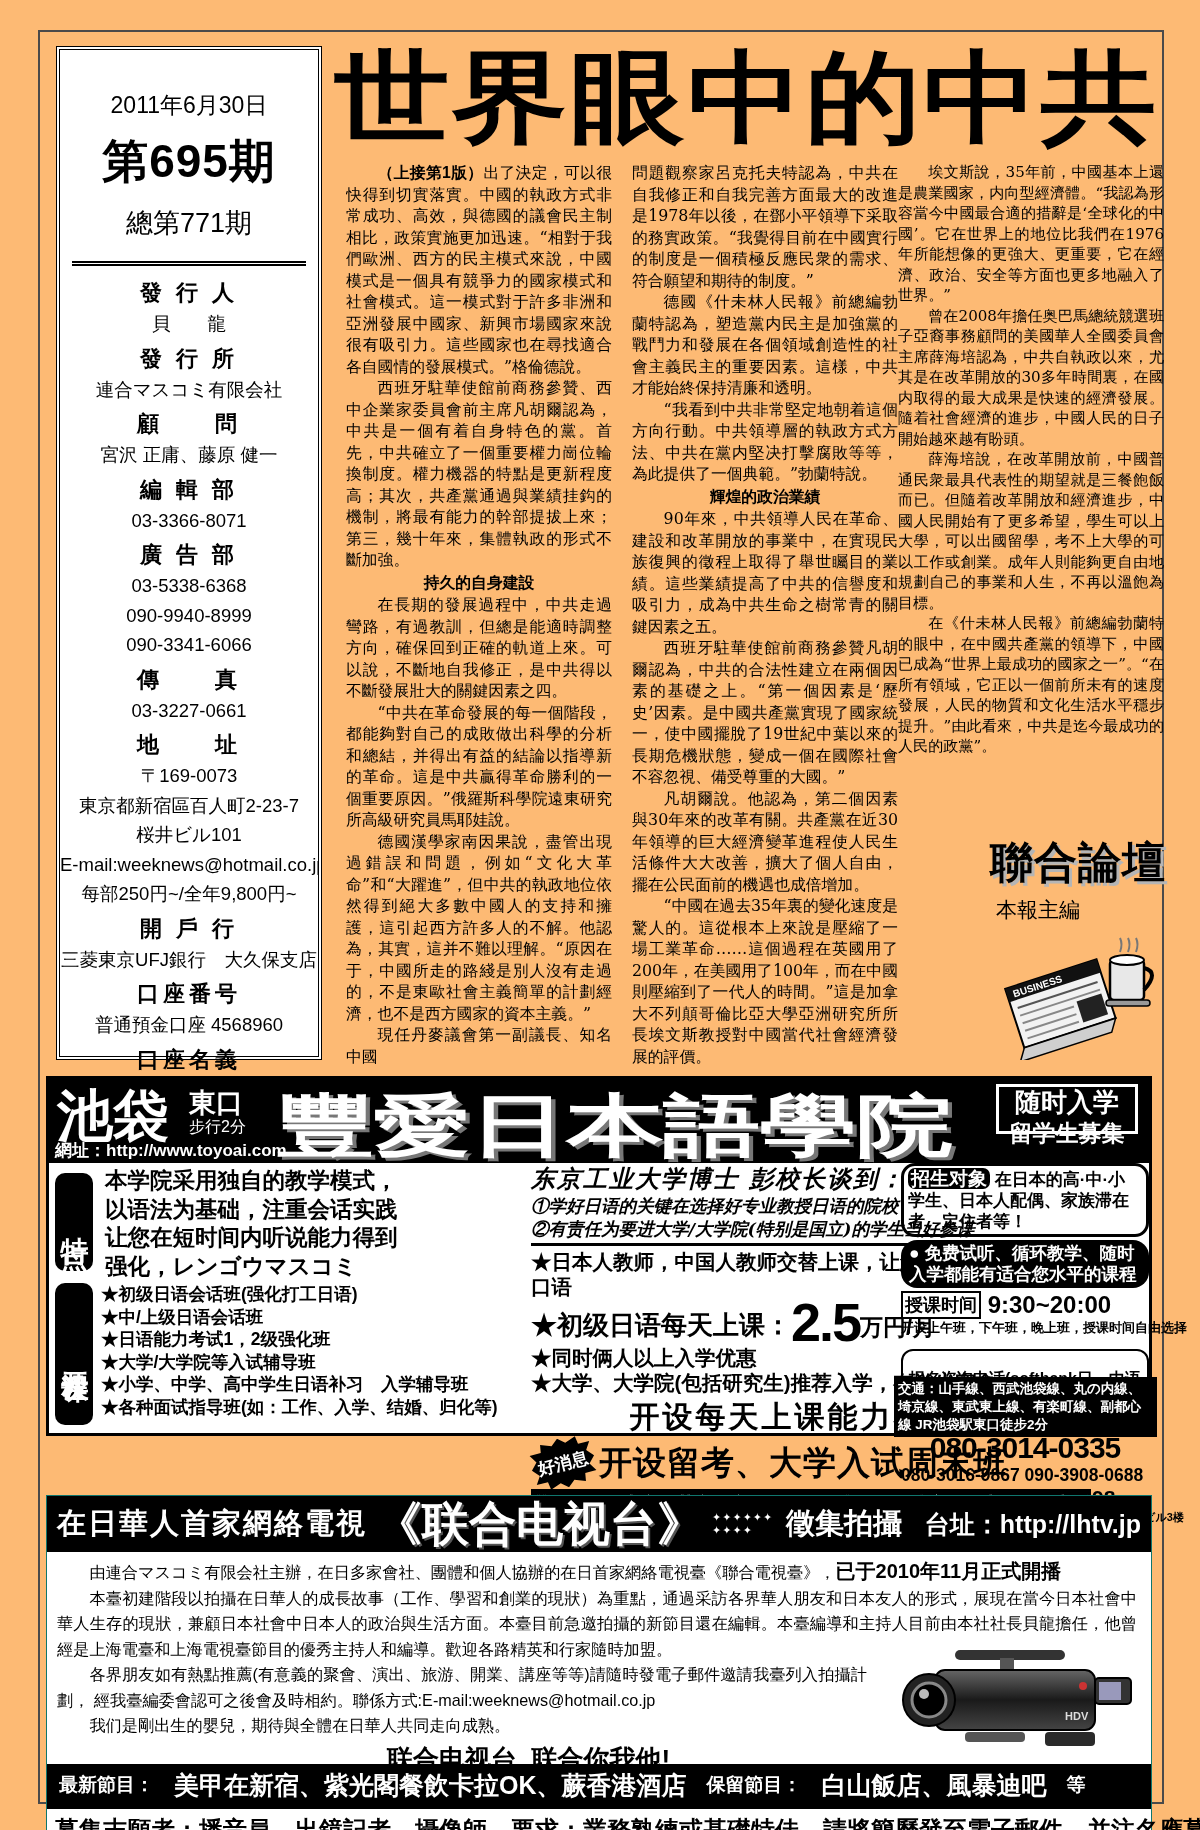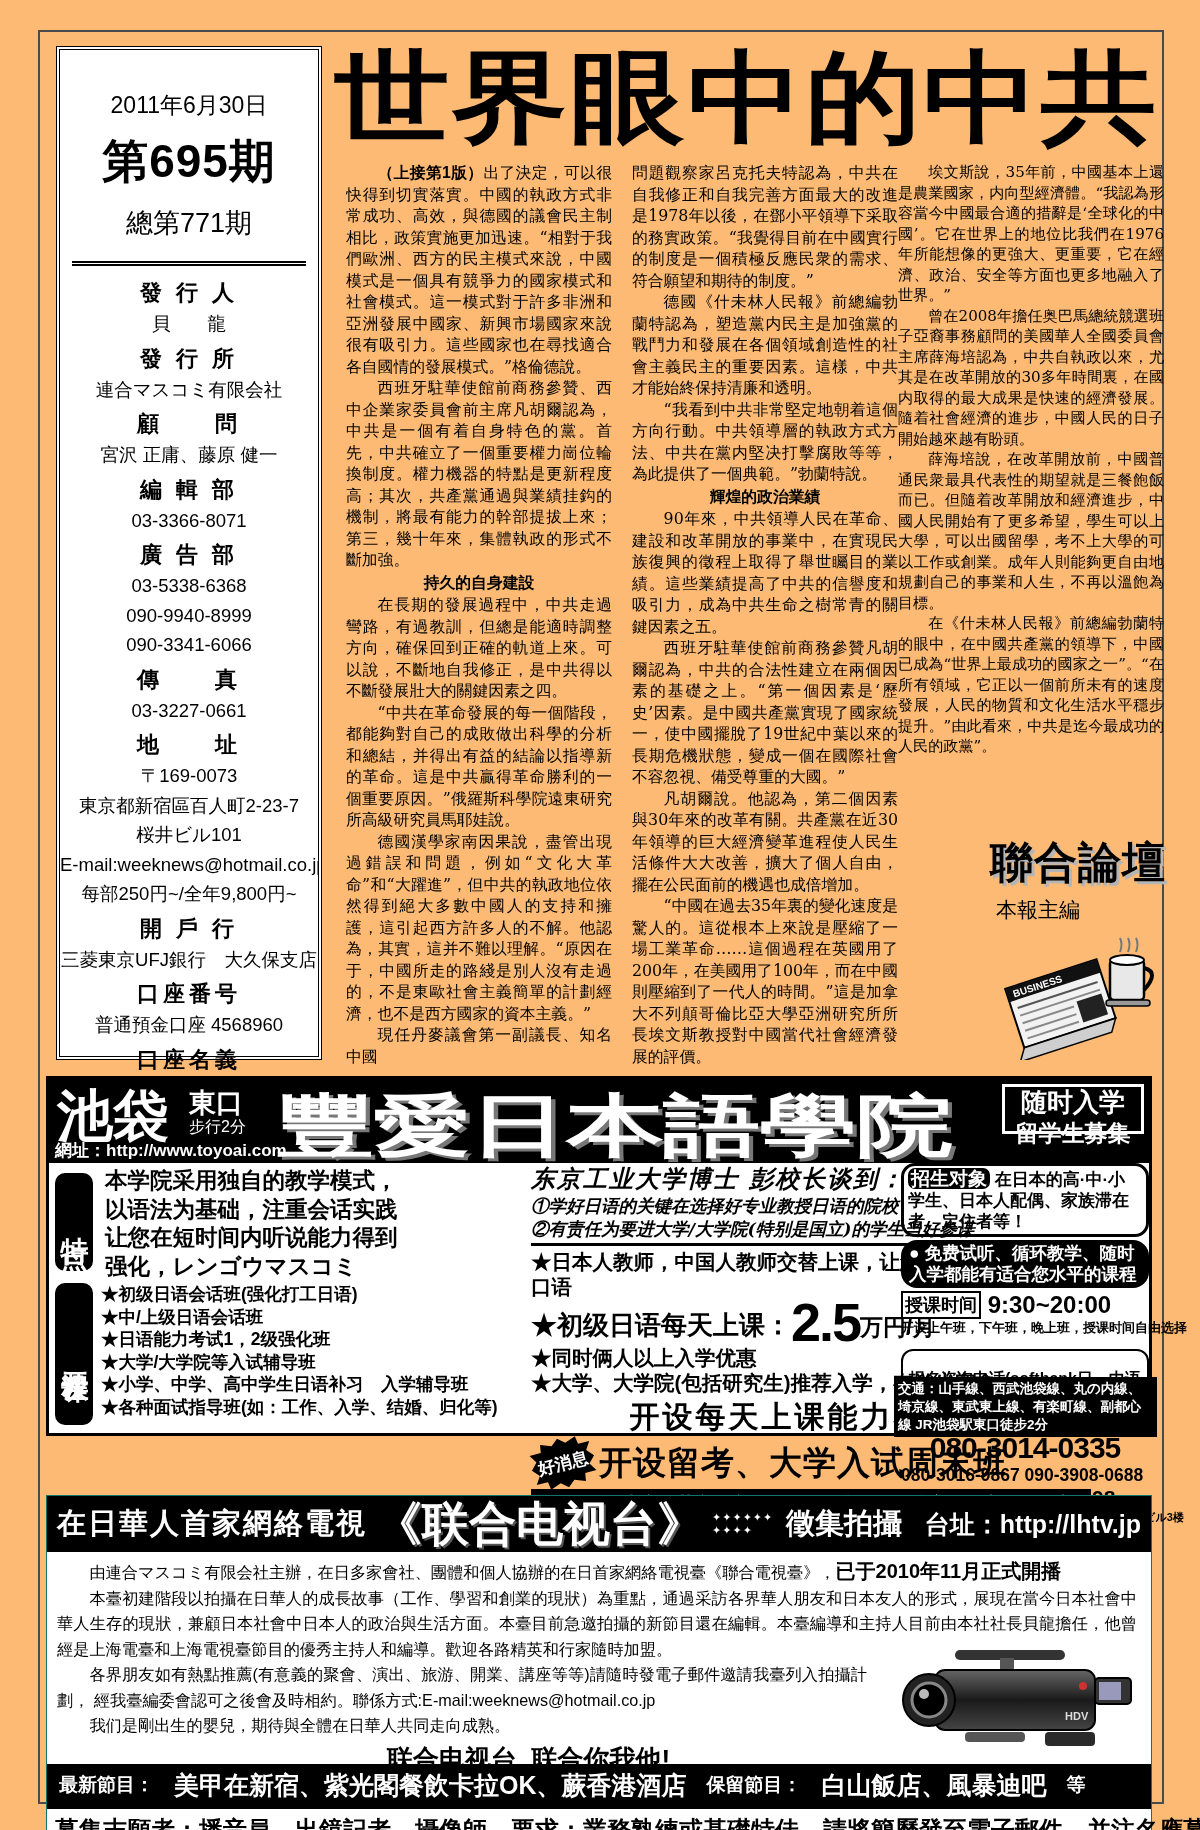--- a/index.html
+++ b/index.html
@@ -45,21 +45,21 @@
   
   .school{position:absolute;left:46px;top:1076px;width:1106px;height:360px;border:3px solid #000;
           box-sizing:border-box;background:#fff;}
   .school-banner{position:relative;height:84px;background:#000;color:#fff;}
   .sb-ikebukuro{position:absolute;left:8px;top:0px;font-size:56px;font-weight:900;}
   .sb-exit{position:absolute;left:140px;top:6px;font-size:27px;font-weight:bold;}
   .sb-walk{position:absolute;left:140px;top:38px;font-size:16px;}
   .sb-url{position:absolute;left:6px;top:60px;font-size:17px;font-weight:bold;}
   .sb-name{position:absolute;left:228px;top:2px;font-size:68px;font-weight:900;white-space:nowrap;
            transform:scaleX(1.42);transform-origin:left top;text-shadow:3px 3px 0 #777;}
-  .sb-box{position:absolute;right:5px;top:5px;width:142px;height:50px;border:3px solid #fff;
+  .sb-box{position:absolute;right:11px;top:5px;width:142px;height:50px;border:3px solid #fff;
           box-sizing:border-box;text-align:center;font-weight:900;}
   .sb-box div{line-height:31px;}
   .sb-anytime{font-size:26px;}
   .sb-recruit{font-size:23px;}
   .school-body{position:relative;height:268px;}
   .v-tab{position:absolute;left:6px;background:#000;color:#fff;border-radius:10px;
          writing-mode:vertical-rl;text-orientation:upright;text-align:center;font-weight:bold;}
   .tab-feature{top:10px;width:38px;height:98px;font-size:28px;letter-spacing:8px;}
   .tab-courses{top:120px;width:38px;height:142px;font-size:27px;letter-spacing:2px;}
   .feature-text{position:absolute;left:56px;top:4px;width:402px;font-size:22.5px;font-weight:bold;

